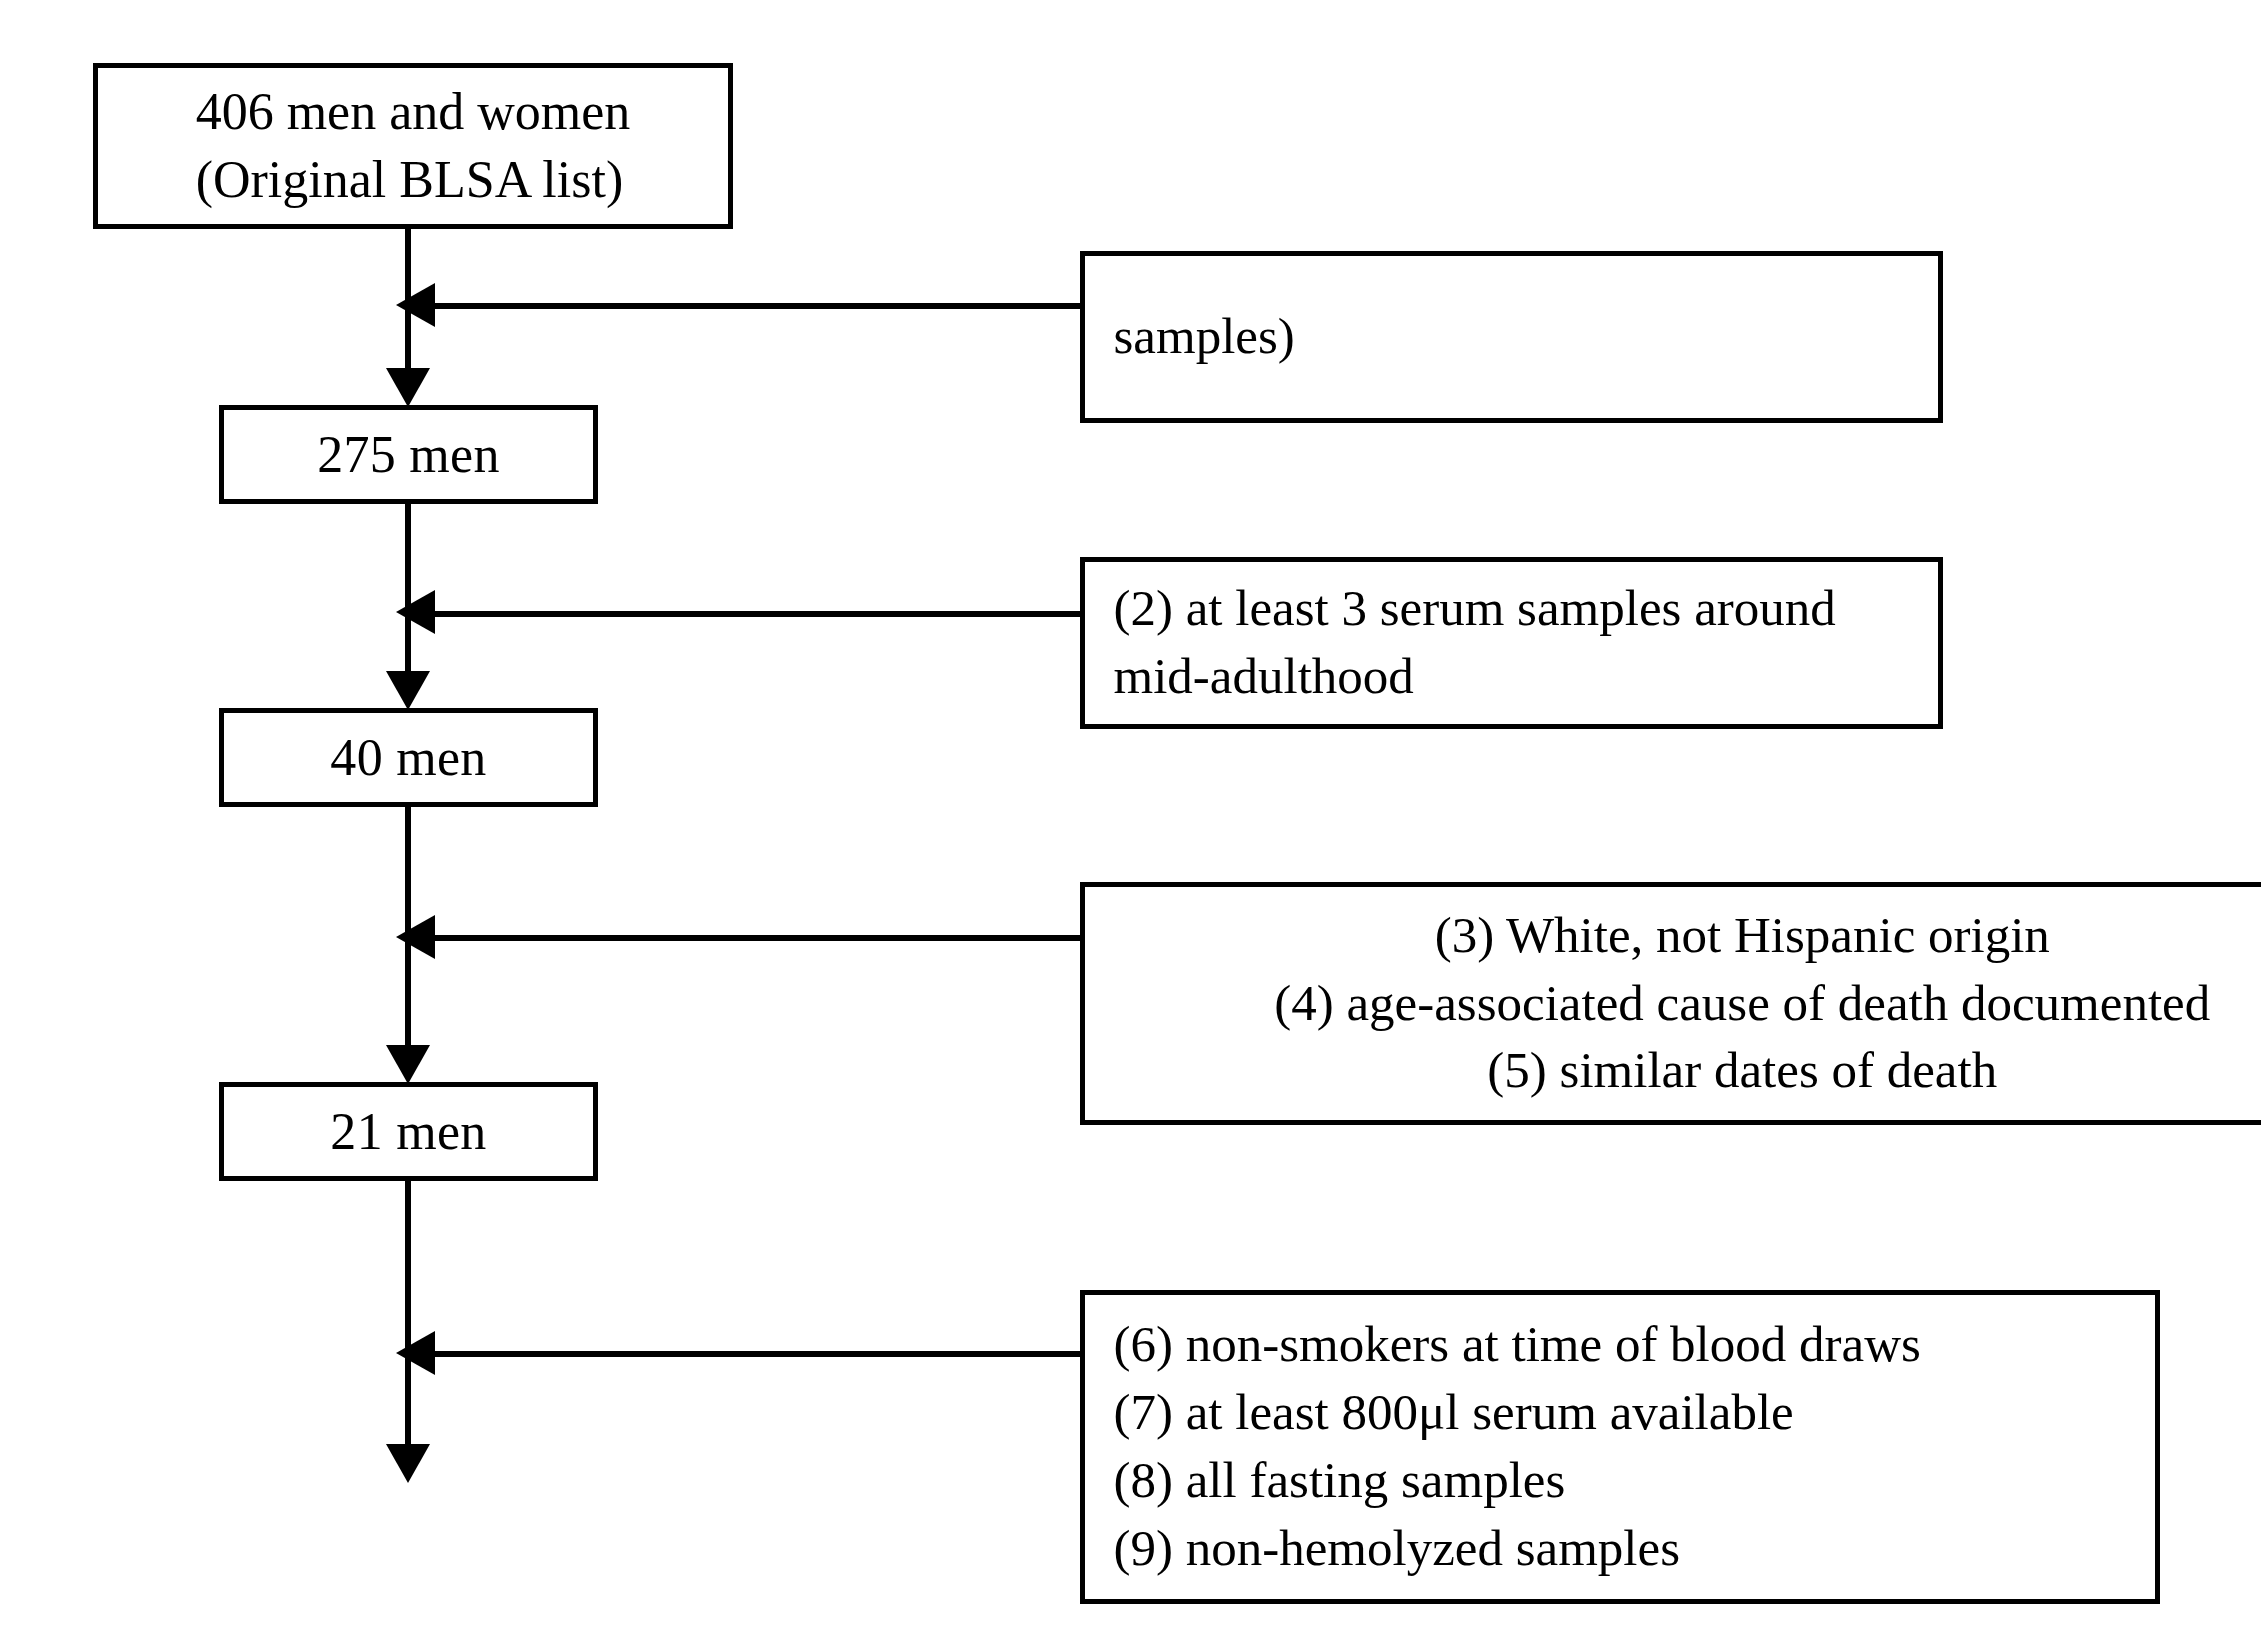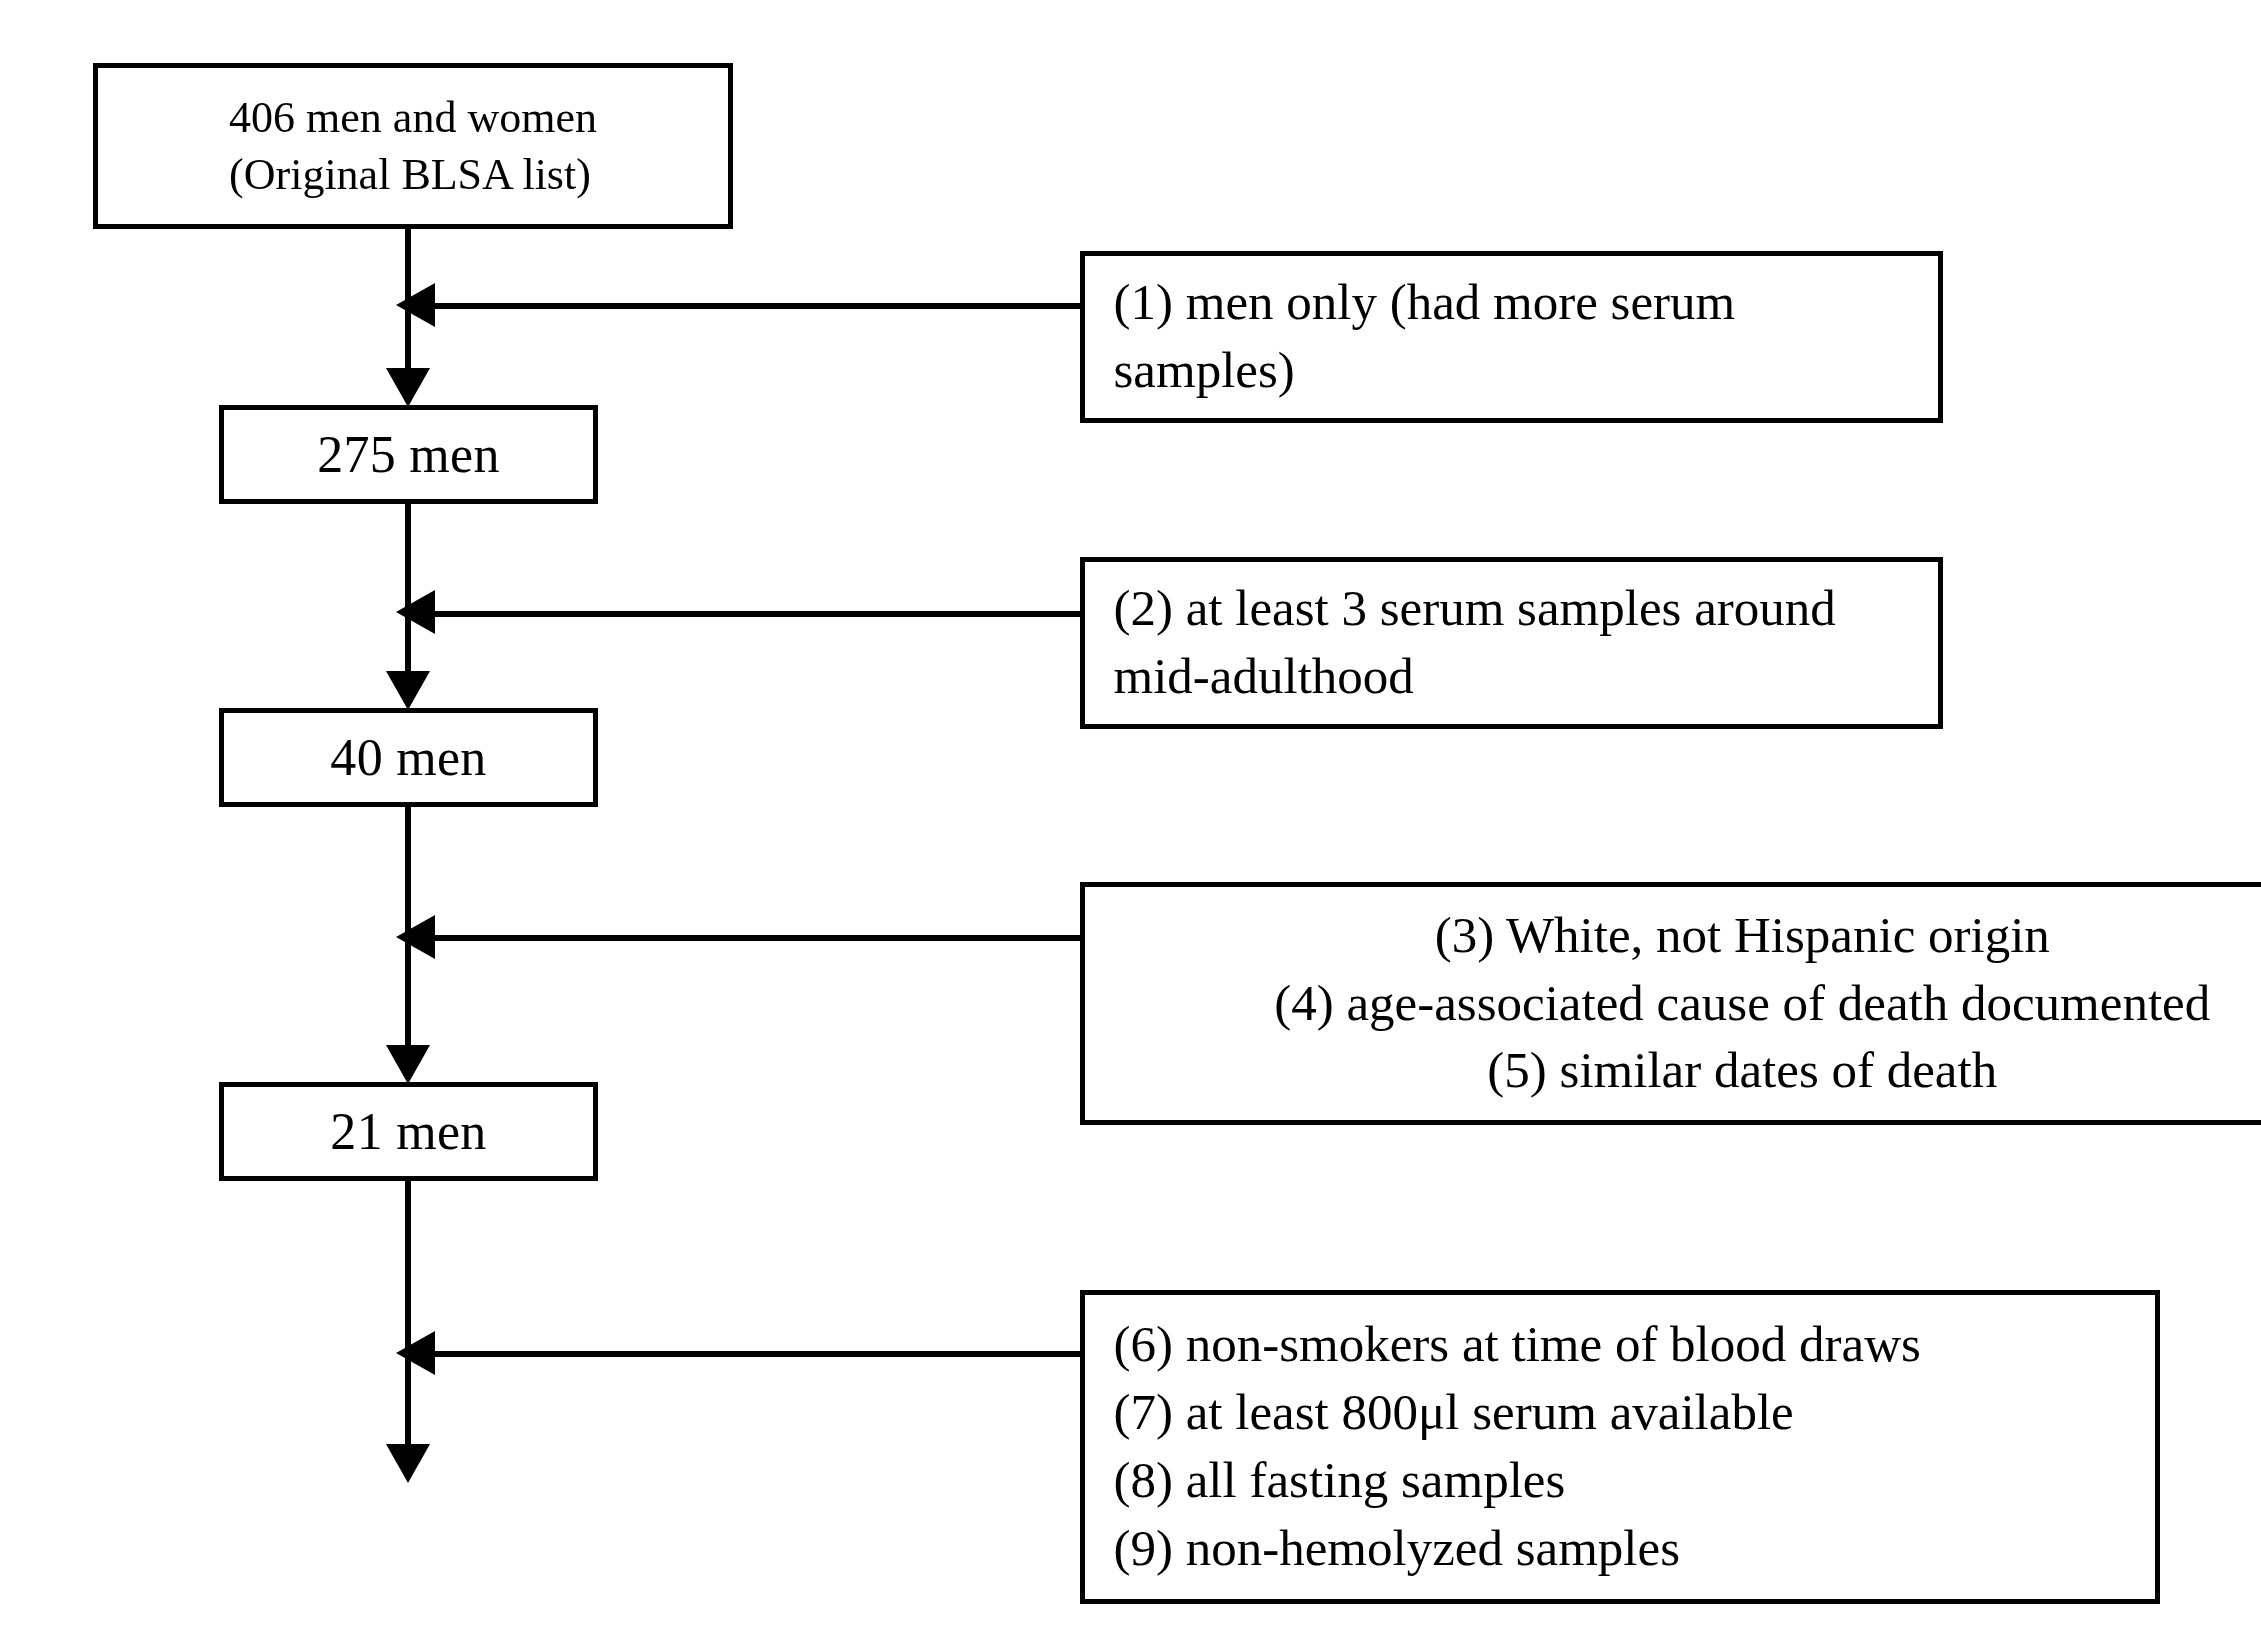--- a/index.html
+++ b/index.html
@@ -30,21 +30,21 @@
     justify-content: center;
     z-index: 3;
   }
   .node.center {
     align-items: center;
   }
   .node.left {
     align-items: flex-start;
   }
   .node-line {
-    font-size: 44px;
+    font-size: 52px;
     line-height: 1.30;
     white-space: pre;
     color: #000000;
   }
   
   .count-box .node-line {
     font-size: 52px;
     letter-spacing: 0.3px;
   }
   
@@ -137,21 +137,20 @@
   </div>
 
   <div class="v-line" style="left:405px; top:1181px; height:266px;"></div>
   <div class="arrow-down" style="left:386px; top:1444px;"></div>
 
   <div class="h-line" style="left:434px; top:1351px; width:647px;"></div>
   <div class="arrow-left" style="left:396px; top:1331px;"></div>
 
 
   <div class="node left criteria-box" style="left:1080px; top:251px; width:863px; height:172px;">
-    <div class="node-line">(1) men only (had more serum</div>
     <div class="node-line">samples)</div>
   </div>
 
   <div class="node left criteria-box" style="left:1080px; top:557px; width:863px; height:172px;">
     <div class="node-line">(2) at least 3 serum samples around</div>
     <div class="node-line">mid-adulthood</div>
   </div>
 
   <div class="node left criteria-box" style="left:1080px; top:882px; width:1296px; height:243px;align-items:center;">
     <div class="node-line">(3) White, not Hispanic origin</div>

